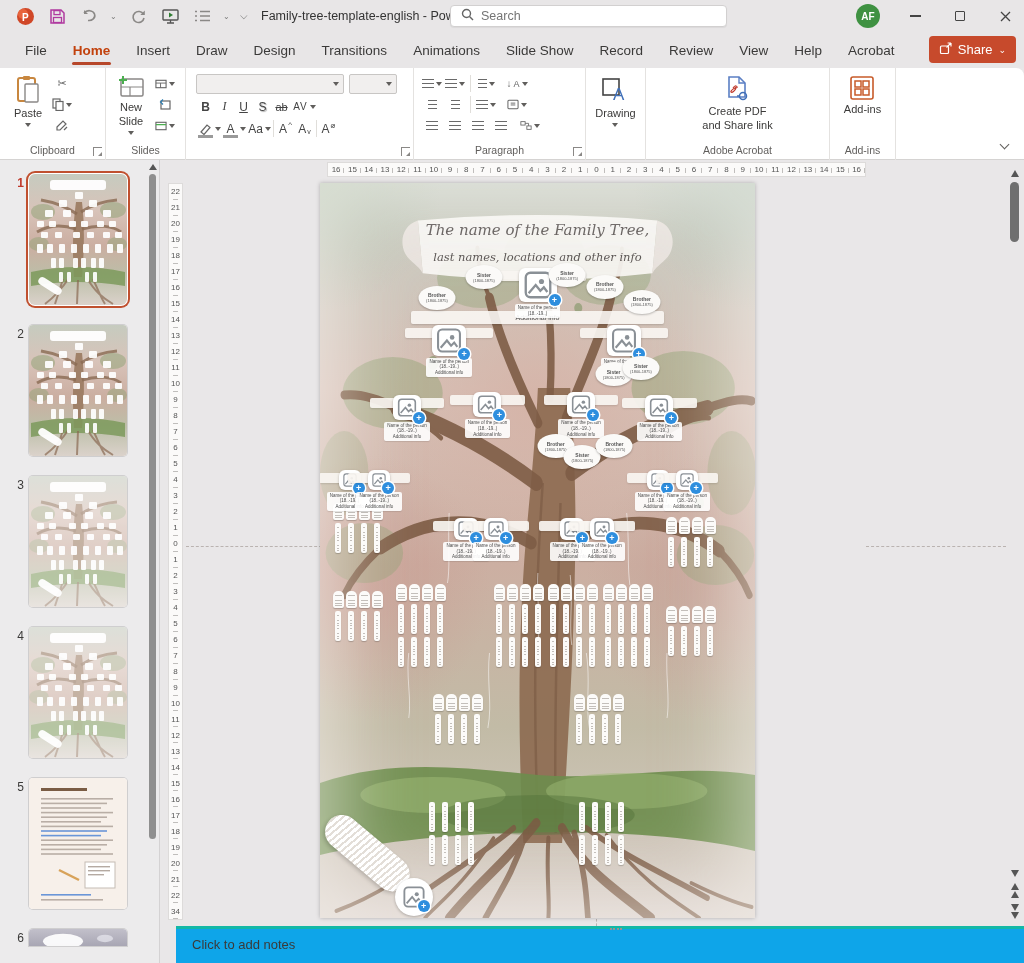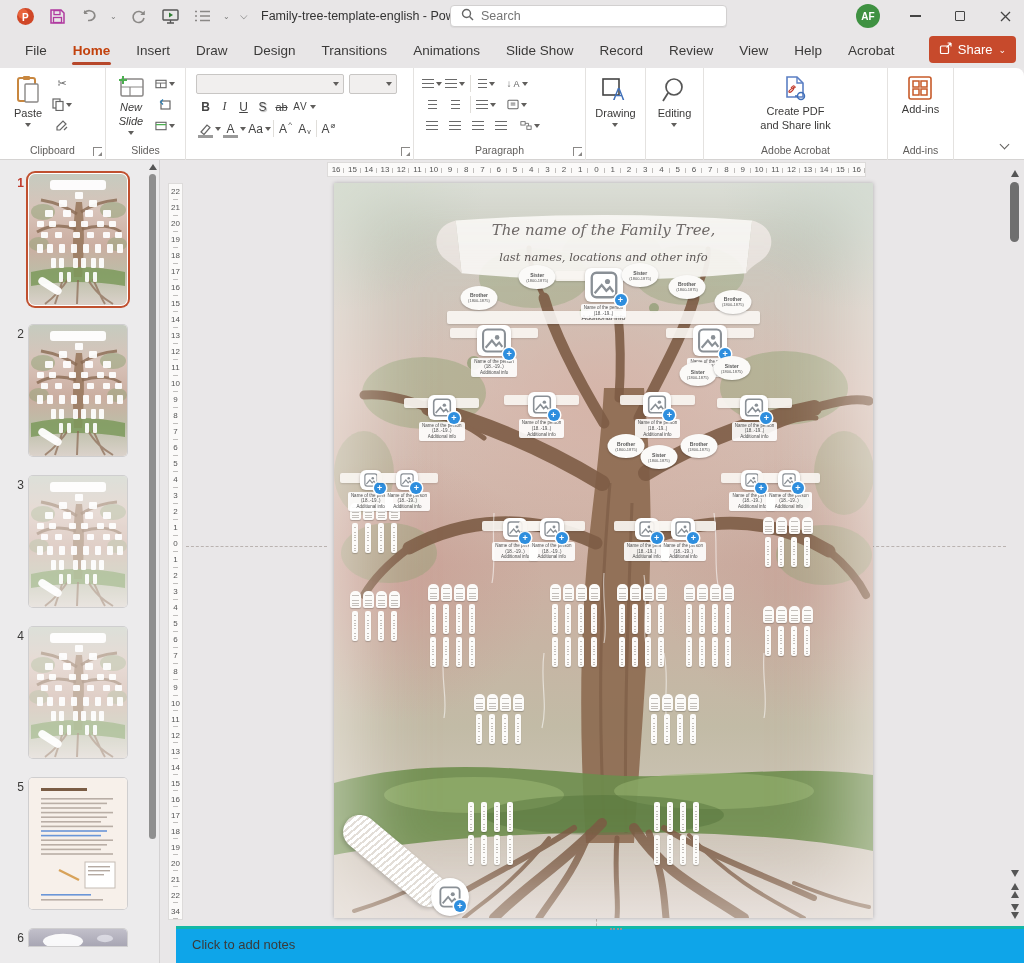--- a/index.html
+++ b/index.html
@@ -77,21 +77,21 @@
   #editor { position:absolute; left:160px; top:160px; width:864px; height:766px; background:#e9e7e8; }
   #h-ruler { position:absolute; left:167px; top:2px; width:539px; height:15px; background:#fbfaf9; border:1px solid #dddbda; display:flex; }
   #v-ruler { position:absolute; left:8px; top:23px; width:15px; height:737px; background:#fbfaf9; border:1px solid #dddbda; display:flex; flex-direction:column; overflow:hidden; }
   .rcell { flex:1; font-size:8px; color:#555; display:flex; align-items:center; justify-content:center; position:relative; }
   #h-ruler .rcell::after { content:""; position:absolute; right:0; top:5px; height:5px; width:1px; background:#c0bebc; }
   #v-ruler .rcell::after { content:""; position:absolute; bottom:0; left:4px; width:5px; height:1px; background:#c0bebc; }
   .guide-h { position:absolute; top:386px; height:0; border-top:1px dashed #b5aeab; opacity:.9; }
   .guide-v { position:absolute; left:436px; width:0; border-left:1px dashed #b5aeab; opacity:.9; }
 
   
-  #slide { position:absolute; left:174px; top:23px; width:539px; height:735px; overflow:hidden; box-shadow:0 0 4px rgba(0,0,0,.25);
+  #slide { position:absolute; left:160px; top:23px; width:435px; height:735px; overflow:hidden; box-shadow:0 0 4px rgba(0,0,0,.25);
     background:
       radial-gradient(ellipse 40% 25% at 0% 0%, rgba(177,192,172,.8), transparent 70%),
       radial-gradient(ellipse 40% 25% at 100% 0%, rgba(173,190,176,.8), transparent 70%),
       radial-gradient(ellipse 60% 35% at 50% 30%, rgba(213,178,166,.85), transparent 65%),
       radial-gradient(ellipse 45% 30% at 12% 55%, rgba(200,153,144,.6), transparent 60%),
       radial-gradient(ellipse 45% 30% at 88% 55%, rgba(196,158,148,.55), transparent 60%),
       linear-gradient(180deg,#c5ccc1 0%,#d7c2b8 28%,#ccafa2 52%,#c2bba6 74%,#d9cfc9 100%);
   }
   #slide::after { content:""; position:absolute; inset:0; box-shadow:inset 0 0 70px 25px rgba(255,253,250,.5); pointer-events:none; }
   .treeart { position:absolute; inset:0; width:100%; height:100%; }
@@ -270,21 +270,21 @@
                 <path d="M8 10l3-3" stroke="#666" stroke-width="1.2"></path>
               </svg>
           </span>
         </div>
       </div>
       <div class="rlabel">Clipboard</div>
       <span class="launcher"></span>
     </div>
 
     <div class="rgroup" style="width:80px;">
-      <div class="rbody" style="padding-left:5px;font-style:italic;">
+      <div class="rbody" style="padding-left:5px;">
         <div class="bigbtn" style="width:40px;">
           <svg width="28" height="24" viewBox="0 0 28 24">
               <rect x="4" y="4" width="22" height="17" rx="1.5" fill="#fff" stroke="#8a8886" stroke-width="1.5"></rect>
               <path d="M4 12h22M13 12v9" stroke="#8a8886" stroke-width="1.2"></path>
               <path d="M6 1v8M2 5h8" stroke="#4caf50" stroke-width="2"></path>
             </svg>
           <span class="blabel">New Slide</span>
           <span class="chevd"></span>
         </div>
         <div class="smallcol">
@@ -429,33 +429,20 @@
               <rect x="3" y="4" width="16" height="16" fill="none" stroke="#444" stroke-width="1.6"></rect>
               <text x="13" y="25" font-size="17" fill="#3f6fb8" font-family="Liberation Sans,sans-serif">A</text>
             </svg>
           <span class="blabel">Drawing</span>
           <span class="chevd"></span>
         </div>
       </div>
       <div class="rlabel"></div>
     </div>
 
-    <div class="rgroup" style="width:58px;">
-      <div class="rbody" style="justify-content:center; width:100%;">
-        <div class="bigbtn">
-          <svg width="28" height="30" viewBox="0 0 28 30">
-              <circle cx="14" cy="12" r="8" fill="none" stroke="#555" stroke-width="1.7"></circle>
-              <path d="M8 18L3 26" stroke="#555" stroke-width="1.7"></path>
-            </svg>
-          <span class="blabel">Editing</span>
-          <span class="chevd"></span>
-        </div>
-      </div>
-      <div class="rlabel"></div>
-    </div>
 
     <div class="rgroup" style="width:184px;">
       <div class="rbody" style="justify-content:center; gap:8px; width:100%;">
         <div class="bigbtn">
           <svg width="28" height="28" viewBox="0 0 28 28">
               <path d="M6 2h10l6 6v14H6z" fill="none" stroke="#5b7fc4" stroke-width="1.6"></path>
               <path d="M16 2v6h6" fill="none" stroke="#5b7fc4" stroke-width="1.4"></path>
               <path d="M10 13c2-3 4-3 3 0s-4 5-5 4 4-5 7-5" fill="none" stroke="#c0392b" stroke-width="1.2"></path>
               <circle cx="20" cy="21" r="3.5" fill="none" stroke="#3f6fb8" stroke-width="1.5"></circle>
               <path d="M17 21h-3" stroke="#3f6fb8" stroke-width="1.5"></path>

